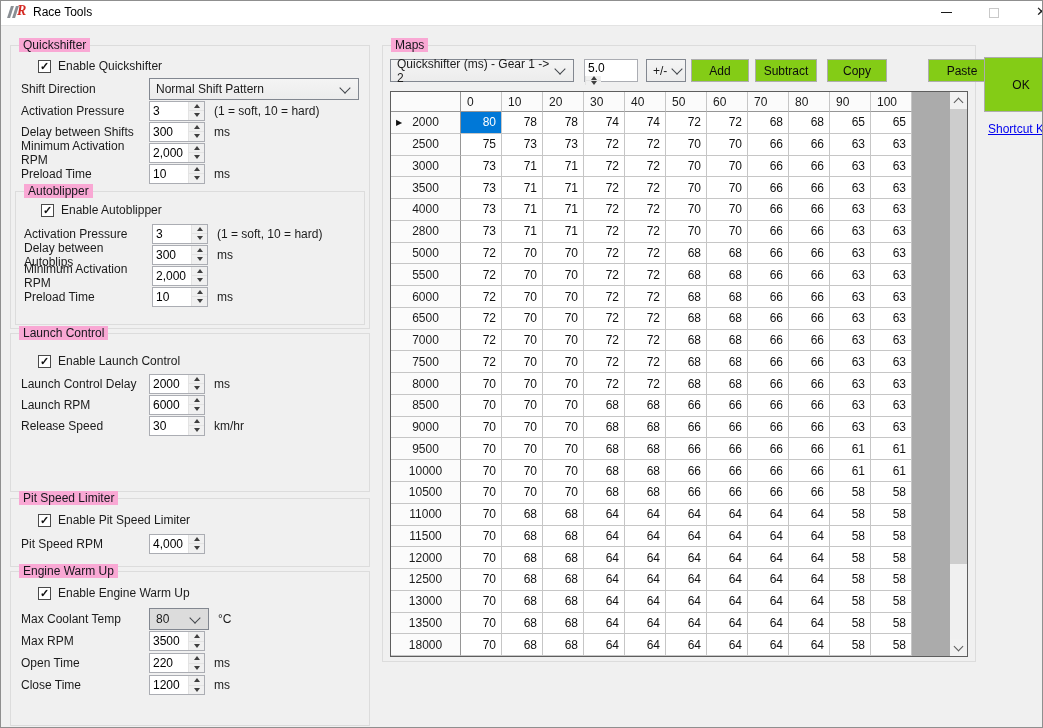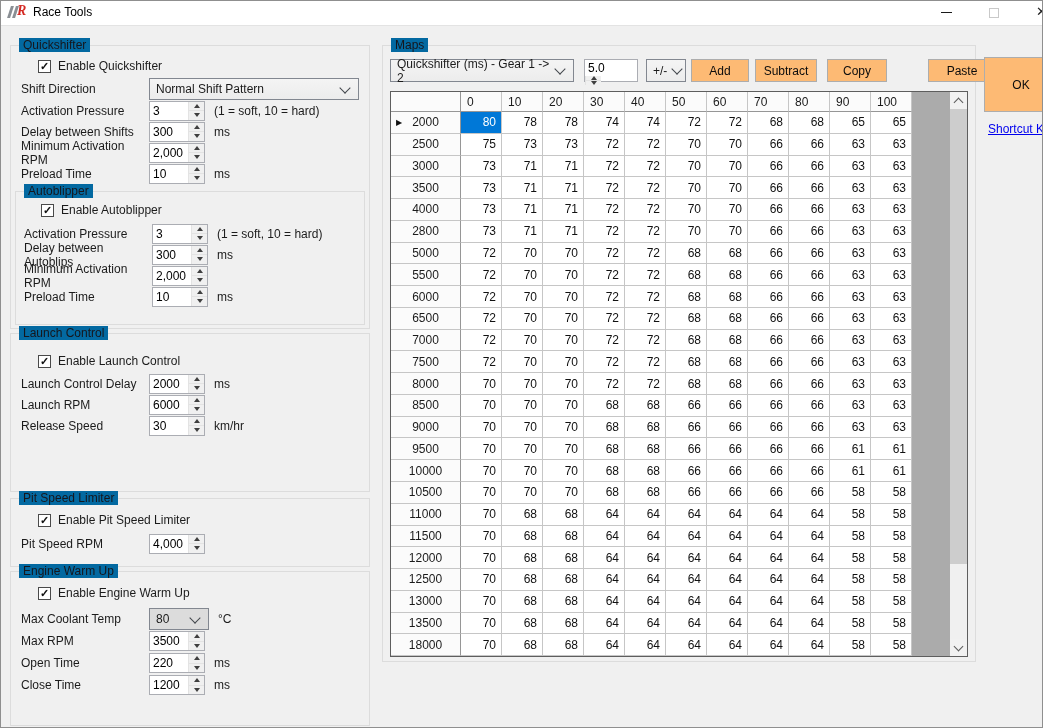--- a/index.html
+++ b/index.html
@@ -11,21 +11,21 @@
   .logo{position:absolute;left:9px;top:5px;width:18px;height:15px;}
   .logo .bar{position:absolute;top:1px;width:3px;height:12px;background:#8a8f94;transform:skewX(-18deg);}
   .logo .b1{left:0;} .logo .b2{left:5px;}
   .logo .r{position:absolute;left:8px;top:-2px;color:#d42a24;font:italic bold 14px "Liberation Serif",serif;}
   #title-text{position:absolute;left:33px;top:5px;font-size:12px;color:#000;}
   .ctl-min{position:absolute;left:941px;top:12px;width:11px;border-top:1px solid #1a1a1a;}
   .ctl-max{position:absolute;left:989px;top:8px;width:8px;height:8px;border:1px solid #c9c9c9;}
   .ctl-close{position:absolute;left:1036px;top:4px;width:16px;height:16px;font-size:13px;color:#1a1a1a;line-height:16px;}
   
   .group{position:absolute;border:1px solid #dcdcdc;}
-  .gtitle{position:absolute;top:-8px;left:8px;background:#0369a1;padding:0 4px;color:#16161c;}
+  .gtitle{position:absolute;top:-8px;left:8px;background:#f9a8d4;padding:0 4px;color:#16161c;}
   .cbrow{position:absolute;left:10px;display:flex;align-items:center;gap:7px;padding-left:17px;}
   .cb{width:13px;height:13px;background:#fff;border:1px solid #4a4a4a;box-sizing:border-box;
       display:flex;align-items:center;justify-content:center;font-size:11px;font-weight:bold;color:#111;line-height:11px;}
   .cb::after{content:"\2713";}
   .fields{position:absolute;left:10px;right:8px;display:flex;flex-direction:column;}
   .frow{display:flex;align-items:center;height:21px;flex:none;}
   .frow.tall{height:22px;}
   .flabel{width:128px;flex:none;}
   .fsuffix{margin-left:9px;}
   
@@ -36,21 +36,21 @@
   .spin-b + .spin-b{border-top:1px solid #e3e3e3;}
   .tri-up{width:0;height:0;border-left:3px solid transparent;border-right:3px solid transparent;border-bottom:4px solid #3f3f3f;}
   .tri-down{width:0;height:0;border-left:3px solid transparent;border-right:3px solid transparent;border-top:4px solid #3f3f3f;}
   
   .combo{flex:none;display:flex;align-items:center;justify-content:space-between;height:22px;box-sizing:border-box;
          border:1px solid #828790;background:linear-gradient(#f4f4f4,#ececec);padding-left:6px;}
   .combo.gray{background:#dcdcdc;}
   .chev{width:7px;height:7px;border-right:1.4px solid #43474d;border-bottom:1.4px solid #43474d;
         transform:rotate(45deg);margin:-3px 9px 0 6px;flex:none;}
   
-  .wbtn{background:#fdba74;border:1px solid #adadad;box-sizing:border-box;display:flex;
+  .wbtn{background:#84cc16;border:1px solid #adadad;box-sizing:border-box;display:flex;
         align-items:center;justify-content:center;color:#0c0c0c;}
   
   #maps-group{left:382px;top:45px;width:592px;height:615px;}
   .tb{position:absolute;top:13px;height:23px;}
   
   #grid{position:absolute;left:7px;top:45px;width:578px;height:566px;border:1px solid #5e5e5e;
         background:#ababab;box-sizing:border-box;}
   #grid-inner{position:absolute;left:0;top:0;bottom:0;width:521px;display:flex;flex-direction:column;}
   .ghead{display:flex;height:20px;flex:none;}
   .corner{width:70px;flex:none;background:#fbfbfb;border-right:1px solid #969696;border-bottom:1px solid #969696;box-sizing:border-box;}

